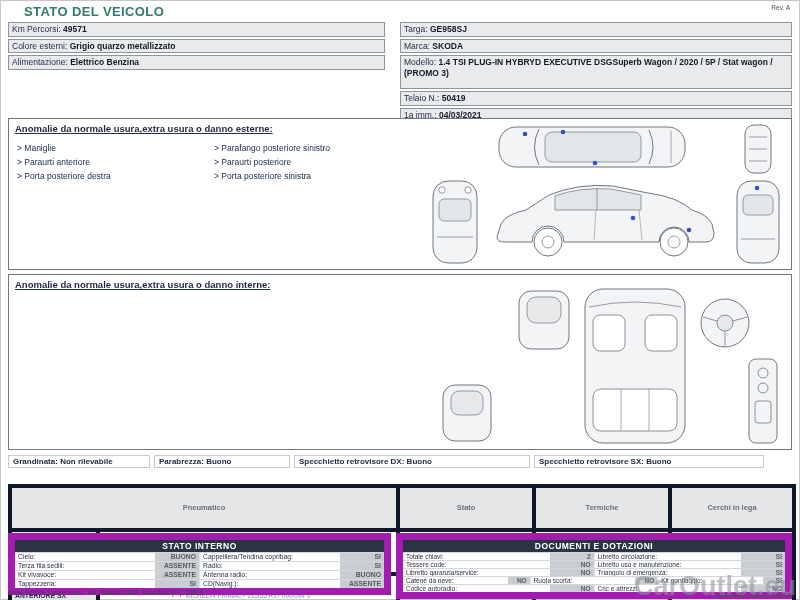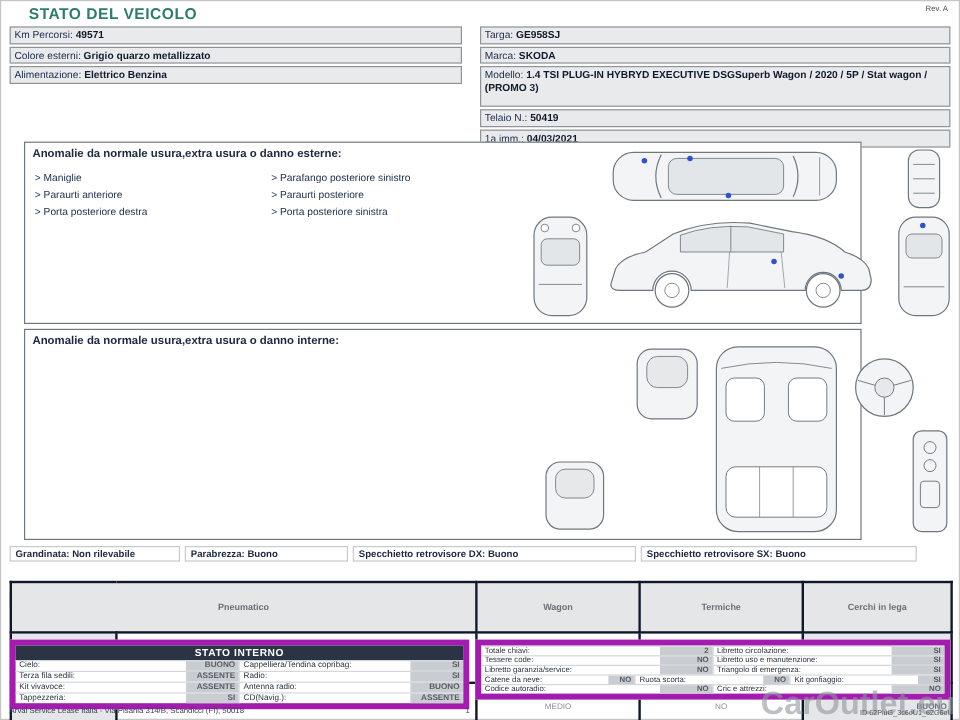--- a/index.html
+++ b/index.html
@@ -11,40 +11,40 @@
   }
   .abs { position:absolute; }
   .title { font-size:13px; font-weight:bold; color:#2e7d6c; letter-spacing:0.4px;margin-left:16px; }
   .rev { font-size:6.5px; color:#4a5058; }
 
   .inforow { border:1px solid #8f949b; background:#e9eaec; font-size:8.5px;
     padding:1px 3px; margin-bottom:2px; line-height:1.25; color:#20304c; min-height:12px; }
   .inforow b { color:#111a2b; }
   .modello { min-height:34px; }
 
-  .dbox { position:absolute; left:20px; width:698px; border:1px solid #707780; background:#fff; }
+  .dbox { position:absolute; left:8px; width:784px; border:1px solid #707780; background:#fff;text-decoration:underline; }
   .dbox-title { font-size:9.5px; font-weight:bold; padding:4px 6px 2px; color:#1c2740; }
   .ditem { font-size:8.5px; line-height:14px; white-space:nowrap; color:#20304c; }
 
   .cond { position:absolute; left:8px; display:flex; gap:4px; }
   .cond-cell { border:1px solid #c6cacf; background:#fff; font-size:8px; font-weight:bold;
     padding:1px 4px; white-space:nowrap; overflow:hidden; color:#1c2740; }
   .keys-cell { position:absolute; border:1px solid #c6cacf; background:#fff; font-size:8px;
     font-weight:bold; padding:1px 4px; white-space:nowrap; color:#1c2740;margin-top:24px; }
 
   table.ttable { position:absolute; left:8px; width:784px; border-collapse:collapse; table-layout:fixed; }
-  .ttable th, .ttable td { border:2px solid #0f172a; height:8px; line-height:8px; padding:16px 3px;
+  .ttable th, .ttable td { border:4px solid #0f172a; height:8px; line-height:8px; padding:16px 3px;
     overflow:hidden; white-space:nowrap; }
   .ttable th { background:#e4e6e8; color:#6a7078; font-size:7.5px; font-weight:bold; height:9px; }
   .ttable td.pos  { background:#e4e6e8; font-size:6.8px; font-weight:bold; color:#20304c; }
   .ttable td.desc { color:#8a9099; font-size:6.3px; text-align:center; }
   .ttable td.mid  { color:#8a9099; font-size:6.8px; text-align:center; }
   .ttable td.good { background:#e4e6e8; color:#6a7078; font-size:6.8px; font-weight:bold; text-align:right; }
 
-  .panel { position:absolute; border:5px solid #a21caf; background:#fff; }
+  .panel { position:absolute; border:7px solid #a21caf; background:#fff; }
   .panel-h { background:#2b3444; color:#fff; font-size:8.5px; font-weight:bold; text-align:center;
     height:12px; line-height:12px; letter-spacing:0.5px; }
   .prow { display:flex; height:9px; line-height:8px; font-size:6.8px; border-top:1px solid #d4d7da; }
   .prow.s { height:8px; line-height:7px; font-size:6.5px; }
   .pl { flex:1; padding:0 3px; white-space:nowrap; overflow:hidden; color:#2a3240; border-left:1px solid #e0e2e5; }
   .pl:first-child { border-left:none; }
   .pv { width:44px; background:#c9ccd1; color:#565d66; text-align:right; padding:0 3px; font-weight:bold; }
   .pv.sm { width:22px; }
 
   .footer { position:absolute; font-size:6.5px; color:#3c424a; }
@@ -181,21 +181,21 @@
   <colgroup>
       <col style="width:88px">
       <col style="width:300px">
       <col style="width:136px">
       <col style="width:136px">
       <col style="width:124px">
     </colgroup>
   <tbody>
       <tr>
     <th colspan="2">Pneumatico</th>
-    <th>Wagon</th>
+    <th>Stato</th>
     <th>Termiche</th>
     <th>Cerchi in lega</th>
   </tr>
   <tr>
     <td class="pos">ANTERIORE DX</td>
     <td class="desc">MICHELIN PRIMACY 215/55 R17 000/094 V</td>
     <td class="mid">MEDIO</td>
     <td class="mid">NO</td>
     <td class="good">BUONO</td>
   </tr>
@@ -245,20 +245,21 @@
   </div>
   <div class="prow">
     <div class="pl">Tappezzeria:</div>
     <div class="pv">SI</div>
     <div class="pl">CD(Navig.):</div>
     <div class="pv">ASSENTE</div>
   </div>
 </div>
 
 <div class="panel" style="left:396px; top:533px; width:396px;">
+  <div class="panel-h">DOCUMENTI E DOTAZIONI</div>
   <div class="prow s">
     <div class="pl">Totale chiavi:</div>
     <div class="pv">2</div>
     <div class="pl">Libretto circolazione:</div>
     <div class="pv">SI</div>
   </div>
   <div class="prow s">
     <div class="pl">Tessere code:</div>
     <div class="pv">NO</div>
     <div class="pl">Libretto uso e manutenzione:</div>

